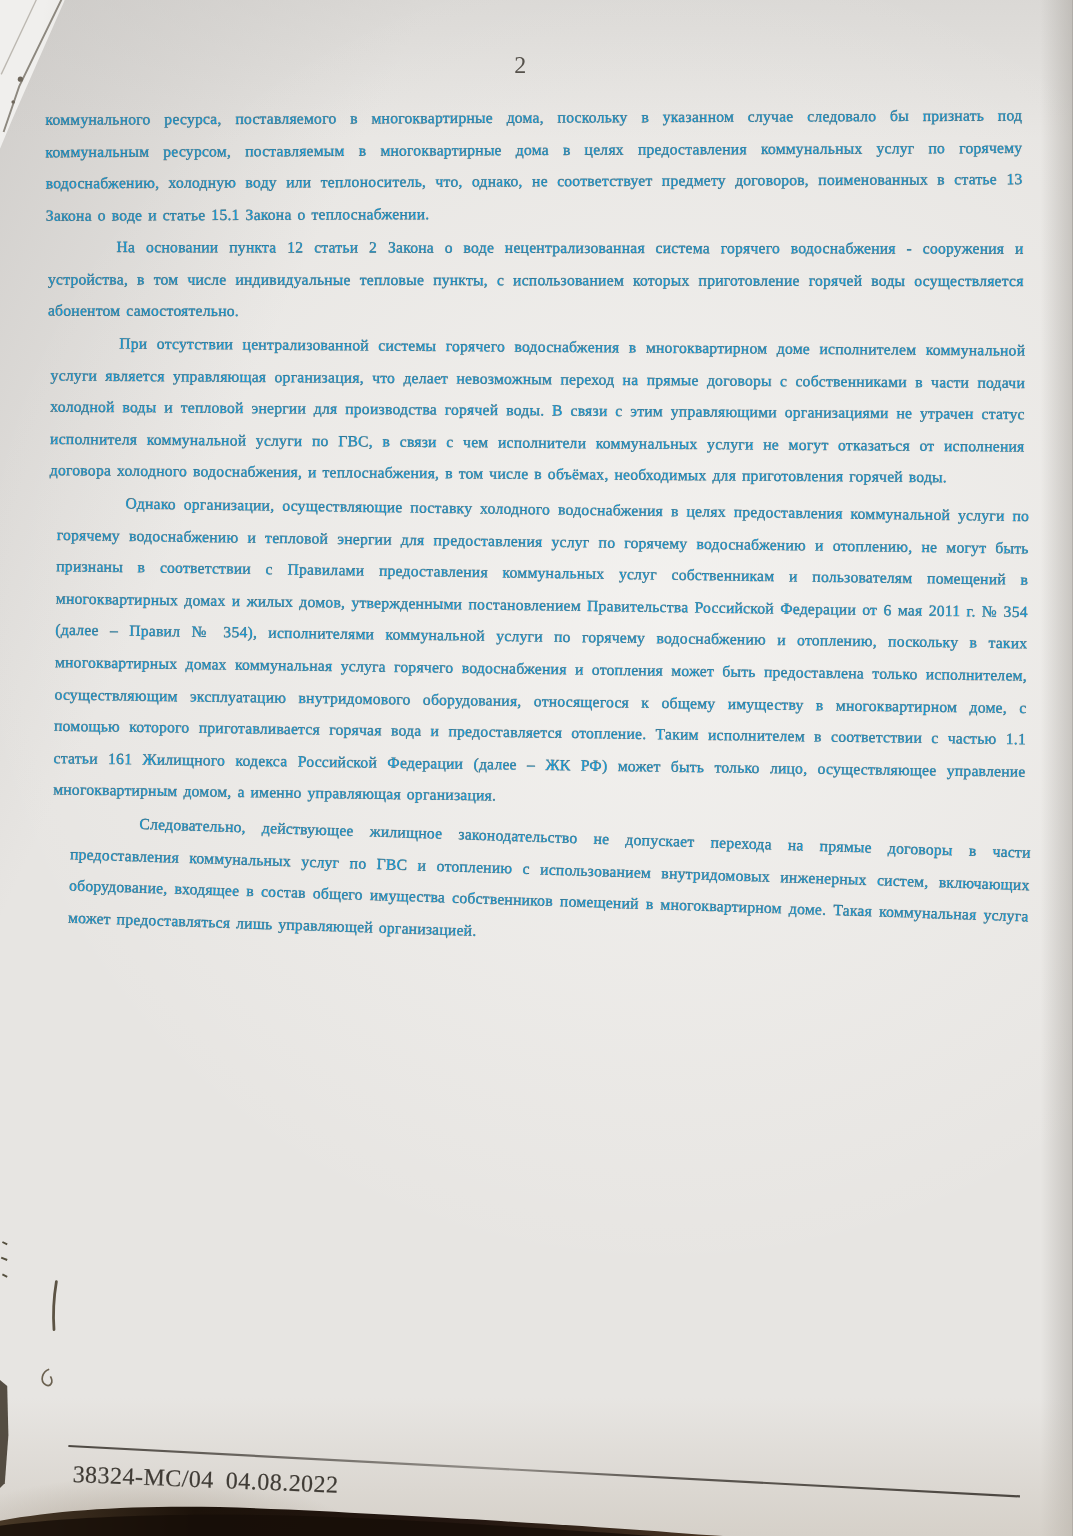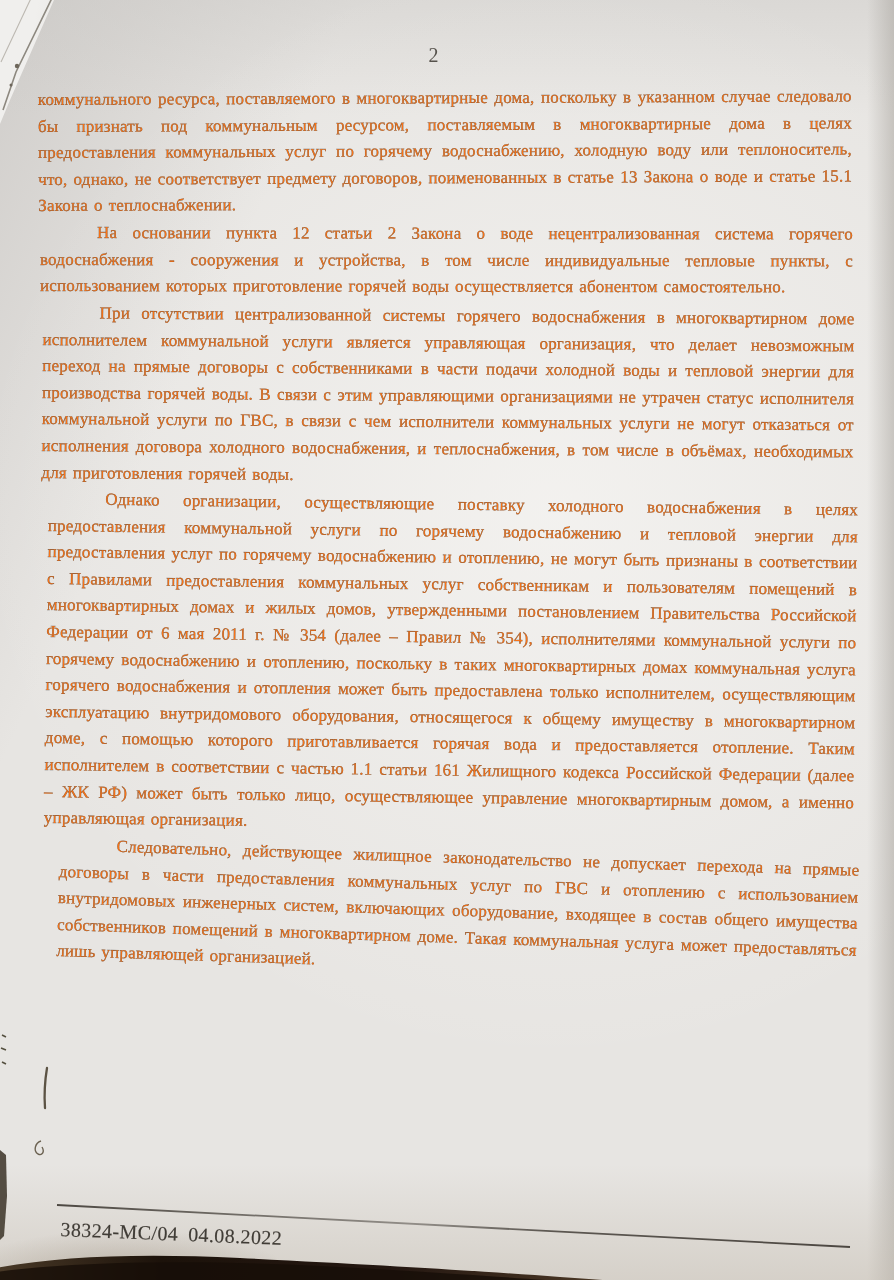--- a/index.html
+++ b/index.html
@@ -29,21 +29,21 @@
     background:linear-gradient(100deg,#f0efed 40%,#e3e1de 100%);
   }
 
   
   .page-number{
     position:absolute;z-index:3;top:44px;left:0;right:26px;
     text-align:center;font-size:20px;color:#56524c;letter-spacing:1px;
   }
   .content{
     position:absolute;z-index:3;top:87px;left:0;width:894px;
-    font-size:17px;line-height:26.6px;color:#f97316;
+    font-size:13px;line-height:26.6px;color:#0ea5e9;
     letter-spacing:0.2px;word-spacing:1.5px;
     text-align:justify;
     -webkit-text-stroke:0.25px rgba(63,59,53,0.65);
     text-shadow:0 0 0.6px rgba(70,64,56,0.45);
   }
   .para{margin:0;hyphens:none;transform-origin:0 50%;}
   .indent{text-indent:57px;}
   .p1{margin-left:38px;margin-right:42px;transform:rotate(-0.25deg);}
   .p2{margin-left:40px;margin-right:41px;transform:rotate(0.1deg);}
   .p3{margin-left:42px;margin-right:40px;transform:rotate(0.45deg);}

